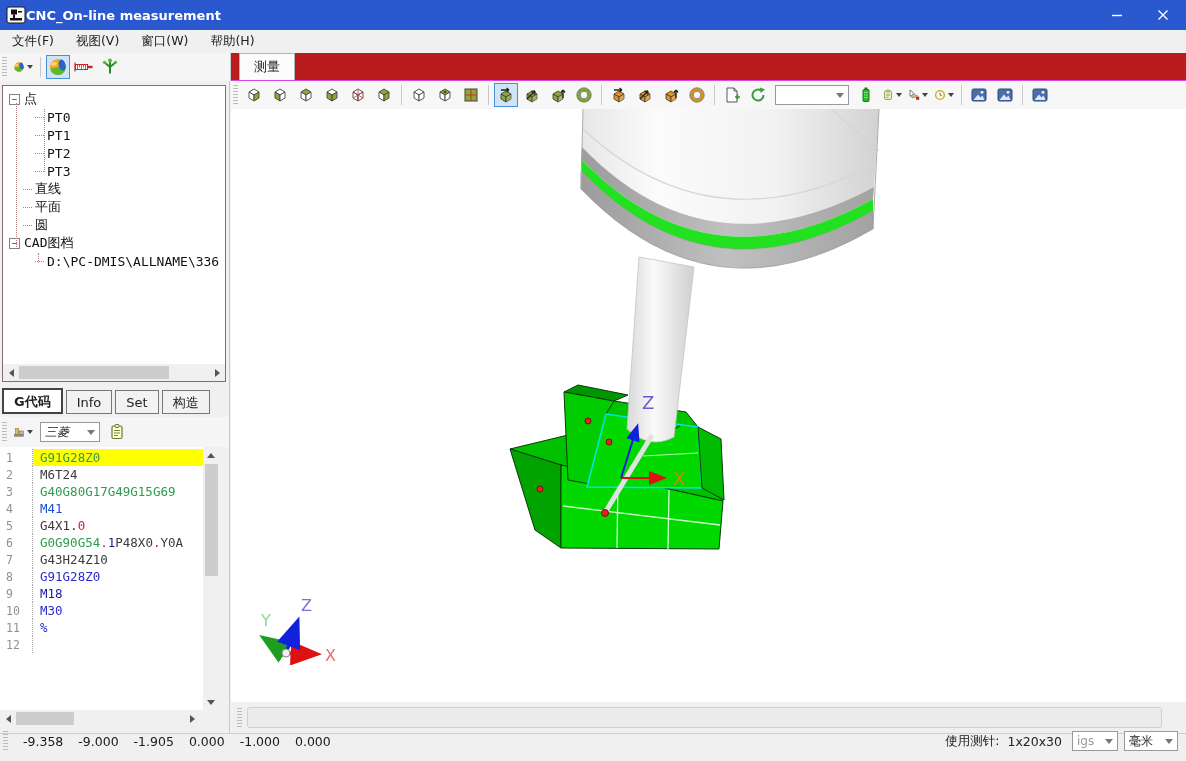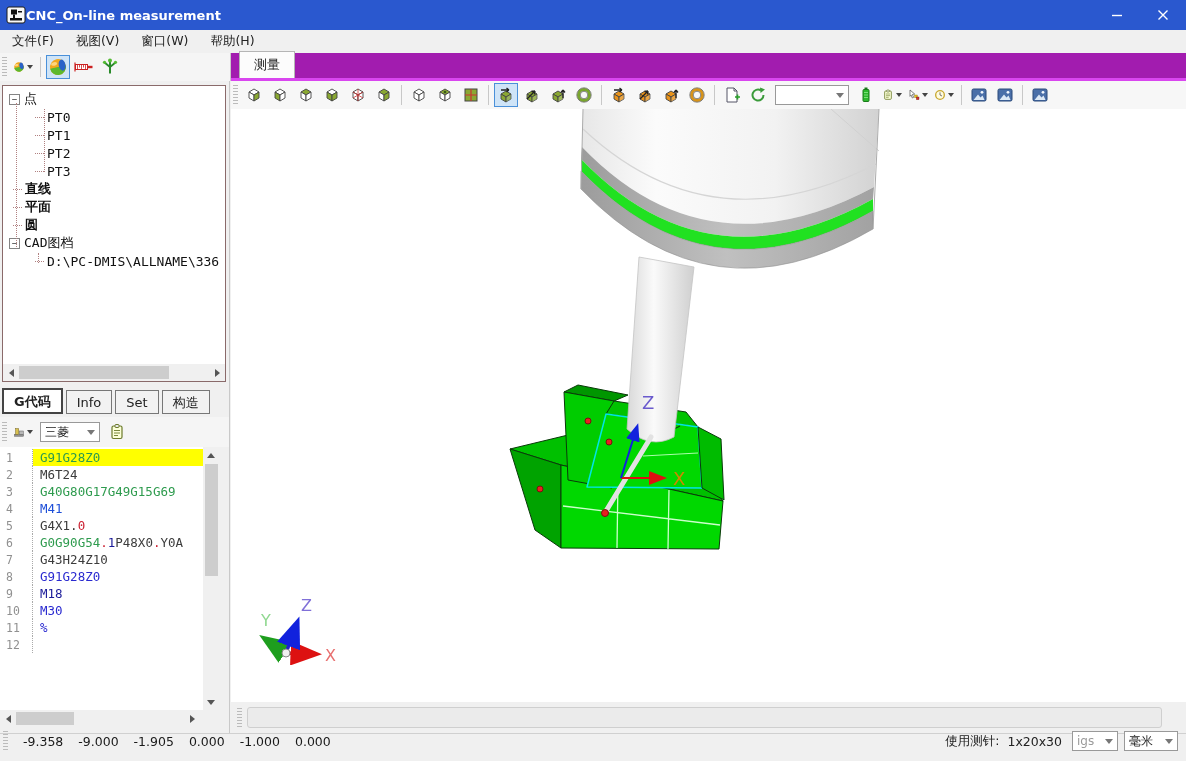--- a/index.html
+++ b/index.html
@@ -14,21 +14,21 @@
   .winbtn{width:46px;height:100%;display:flex;align-items:center;justify-content:center;cursor:pointer;}
   
   #menubar{position:absolute;left:0;top:30px;width:1186px;height:23px;background:#f0f0f0;
            display:flex;align-items:center;border-bottom:1px solid #e3e3e3;}
   .mitem{padding:2px 10px;margin-left:2px;font-size:12.5px;cursor:default;}
   
   #toolrow{position:absolute;left:0;top:53px;width:1186px;height:28px;background:#f5f5f5;display:flex;}
   #maintoolbar{width:230px;display:flex;align-items:center;border-right:1px solid #c9c9c9;}
   .grip{width:5px;height:20px;margin:0 3px 0 2px;
         background-image:repeating-linear-gradient(#bbb 0 1px,transparent 1px 3px);background-size:1px 100%;background-repeat:repeat-x;}
-  #measuretabstrip{flex:1;display:flex;align-items:flex-end;background:#a21caf;border-bottom:3px solid #d946ef;}
+  #measuretabstrip{flex:1;display:flex;align-items:flex-end;background:#b91c1c;border-bottom:1px solid #d946ef;}
   .mtab{margin-left:8px;height:26px;line-height:26px;padding:0 14px;background:#fcfcfc;
         border:1px solid #b5b5b5;border-bottom:none;font-size:13px;}
   
   .tbtn{border:1px solid transparent;background:transparent;padding:1px;margin:0 1px;
         width:24px;height:24px;display:flex;align-items:center;justify-content:center;cursor:pointer;position:relative;}
   .tbtn.sel{border-color:#4a90d9;background:#cfe4f7;}
   .tsep{width:1px;height:20px;background:#c8c8c8;margin:0 4px;display:inline-block;}
   .caret{width:0;height:0;border-left:3.5px solid transparent;border-right:3.5px solid transparent;
          border-top:4px solid #444;margin-left:2px;}
   .combo{border:1px solid #999;background:#fff;height:20px;display:flex;align-items:center;
@@ -42,21 +42,21 @@
   .tcombo{width:74px;margin:0 4px;}
   
   #leftpanel{position:absolute;left:0;top:81px;width:230px;height:652px;background:#f0f0f0;
              border-right:1px solid #c9c9c9;box-sizing:border-box;}
   #treebox{position:absolute;left:2px;top:4px;width:224px;height:297px;background:#fff;
            border:1px solid #8a6a6a;box-sizing:border-box;overflow:hidden;}
   #tree{position:absolute;left:0;top:0;right:0;bottom:17px;overflow:hidden;
         font-family:"DejaVu Sans Mono","Liberation Mono",monospace;font-size:13px;padding-top:4px;}
   .trow{height:18px;display:flex;align-items:center;white-space:nowrap;cursor:default;}
   .trow.lv0{padding-left:6px;}
-  .trow.lv0.noexp{padding-left:10px;font-weight:bold;}
+  .trow.lv0.noexp{padding-left:20px;}
   .trow.lv1{padding-left:32px;}
   .exp{width:9px;height:9px;border:1px solid #848484;background:#fff;display:inline-flex;
        align-items:center;justify-content:center;font-size:9px;line-height:7px;margin-right:4px;color:#333;}
   .conn{width:9px;height:9px;border-bottom:1px dotted #b08080;margin-right:3px;margin-top:-8px;display:inline-block;}
   .vdots{position:absolute;width:0;border-left:1px dotted #b08080;}
   .tlabel{color:#111;}
   
   .hscroll{position:absolute;height:17px;background:#f0f0f0;display:flex;align-items:center;}
   .sbtn{width:16px;height:16px;display:flex;align-items:center;justify-content:center;flex:none;cursor:pointer;}
   .tri-l{width:0;height:0;border-top:4px solid transparent;border-bottom:4px solid transparent;border-right:5px solid #555;}
@@ -65,21 +65,21 @@
   .tri-d{width:0;height:0;border-left:4px solid transparent;border-right:4px solid transparent;border-top:5px solid #555;}
   .hthumb{height:13px;background:#cdcdcd;}
   
   #paneltabs{position:absolute;left:2px;top:305px;width:226px;height:28px;display:flex;align-items:flex-end;}
   .ptab{height:24px;line-height:24px;padding:0 10px;margin-right:3px;background:#f2f2f2;
         border:1px solid #777;font-size:13px;cursor:pointer;box-sizing:border-box;}
   .ptab.active{background:#fff;border-width:2px;border-color:#444;font-weight:bold;height:26px;line-height:23px;}
   
   #gcodebar{position:absolute;left:0;top:336px;width:229px;height:30px;background:#f5f5f5;
             display:flex;align-items:center;}
-  #gcombo{width:60px;margin:0 4px;}
+  #gcombo{width:60px;margin:0 4px;font-style:italic;}
   
   #gcodebox{position:absolute;left:0;top:366px;width:219px;height:263px;background:#fff;overflow:hidden;}
   #gcodelines{position:absolute;left:0;top:2px;right:16px;bottom:0;
               font-family:"DejaVu Sans Mono","Liberation Mono",monospace;font-size:12.5px;}
   .crow{height:17px;display:flex;align-items:center;white-space:nowrap;}
   .lnum{width:33px;flex:none;color:#909090;font-size:11.5px;padding-left:6px;box-sizing:border-box;
         border-right:1px dotted #aaa;height:100%;display:flex;align-items:center;}
   .code{padding-left:7px;flex:1;height:100%;display:flex;align-items:center;}
   .crow.hl .code{background:#ffff00;}
   #gcodevscroll{position:absolute;right:0;top:0;width:16px;height:100%;background:#f0f0f0;}

